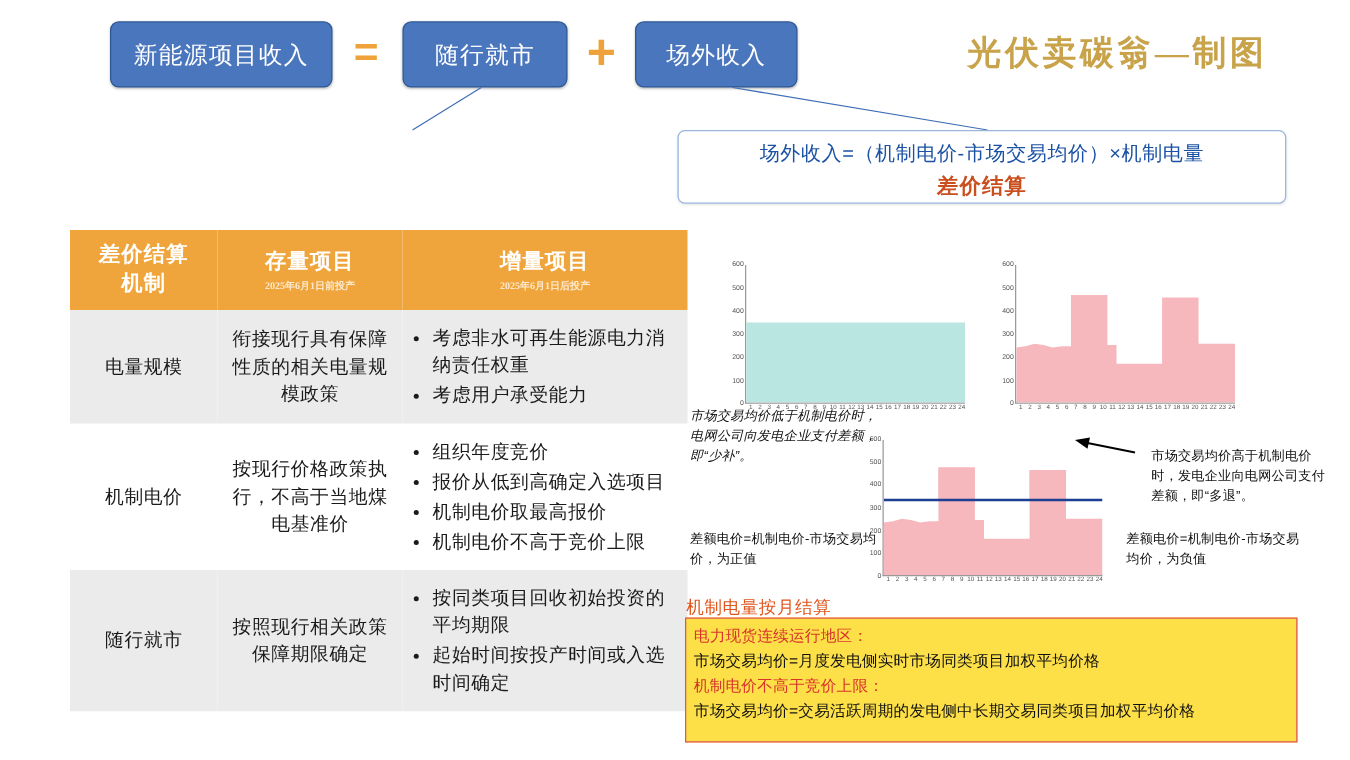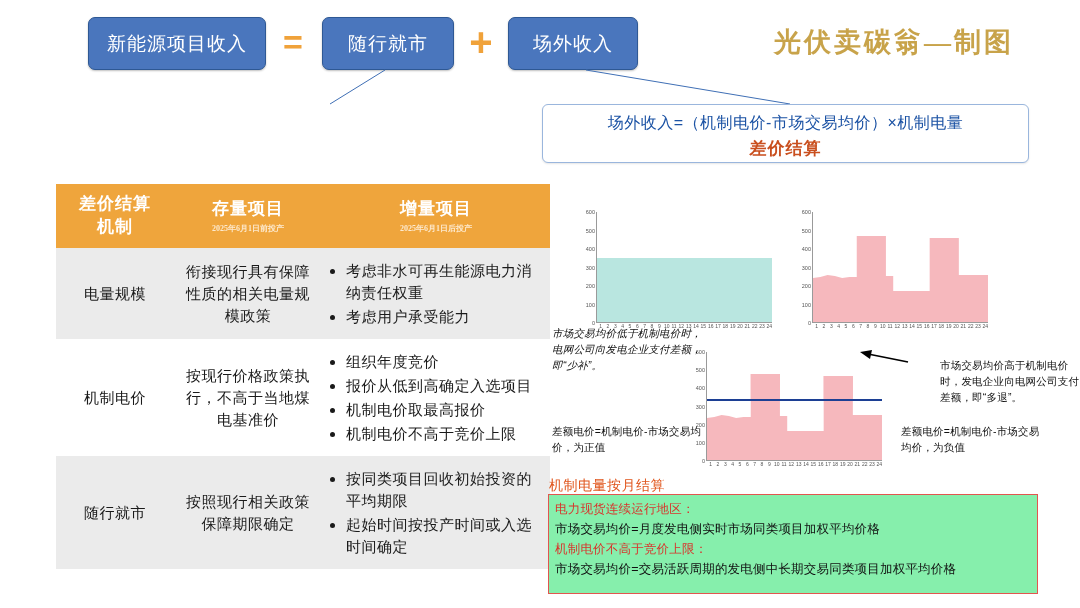--- a/index.html
+++ b/index.html
@@ -180,21 +180,21 @@
     left: 549px; top: 477px;
     font-size: 14px;
     color: #e0551c;
     letter-spacing: 0.5px;
   }
   #settle-box {
     position: absolute;
     left: 548px; top: 494px;
     width: 490px; height: 100px;
     border: 1px solid #e2554f;
-    background: #86efac;
+    background: #fde047;
     box-sizing: border-box;
     padding: 4px 6px;
   }
   .settle-head {
     font-size: 12.5px;
     color: #d8342c;
     line-height: 1.6;
     letter-spacing: 0.2px;
   }
   .settle-body {
@@ -309,21 +309,21 @@
       <line x1="0" y1="48" x2="240" y2="48" stroke="#1c3f94" stroke-width="2"></line>
     </svg>
   <div class="ytick" style="top: 0px;">600</div><div class="ytick" style="top: 18.1667px;">500</div><div class="ytick" style="top: 36.3333px;">400</div><div class="ytick" style="top: 54.5px;">300</div><div class="ytick" style="top: 72.6667px;">200</div><div class="ytick" style="top: 90.8333px;">100</div><div class="ytick" style="top: 109px;">0</div><div class="xtick" style="left: 3.66667px;">1</div><div class="xtick" style="left: 11px;">2</div><div class="xtick" style="left: 18.3333px;">3</div><div class="xtick" style="left: 25.6667px;">4</div><div class="xtick" style="left: 33px;">5</div><div class="xtick" style="left: 40.3333px;">6</div><div class="xtick" style="left: 47.6667px;">7</div><div class="xtick" style="left: 55px;">8</div><div class="xtick" style="left: 62.3333px;">9</div><div class="xtick" style="left: 69.6667px;">10</div><div class="xtick" style="left: 77px;">11</div><div class="xtick" style="left: 84.3333px;">12</div><div class="xtick" style="left: 91.6667px;">13</div><div class="xtick" style="left: 99px;">14</div><div class="xtick" style="left: 106.333px;">15</div><div class="xtick" style="left: 113.667px;">16</div><div class="xtick" style="left: 121px;">17</div><div class="xtick" style="left: 128.333px;">18</div><div class="xtick" style="left: 135.667px;">19</div><div class="xtick" style="left: 143px;">20</div><div class="xtick" style="left: 150.333px;">21</div><div class="xtick" style="left: 157.667px;">22</div><div class="xtick" style="left: 165px;">23</div><div class="xtick" style="left: 172.333px;">24</div></div>
 
   <div class="note" style="left:552px; top:326px; width:150px;font-style:italic;">
     <span>市场交易均价低于机制电价时，电网公司向发电企业支付差额，即“少补”。</span>
   </div>
   <div class="note" style="left:552px; top:424px; width:150px;">
     <span>差额电价=机制电价-市场交易均价，为正值</span>
   </div>
-  <div class="note" style="left:940px; top:358px; width:140px;">
+  <div class="note" style="left:921px; top:358px; width:140px;">
     <span>市场交易均价高于机制电价时，发电企业向电网公司支付差额，即“多退”。</span>
   </div>
   <div class="note" style="left:901px; top:424px; width:140px;">
     <span>差额电价=机制电价-市场交易均价，为负值</span>
   </div>
 
   <svg class="arrow-svg" style="left:860px; top:348px; width:50px; height:24px;">
     <line x1="48" y1="14" x2="8" y2="6" stroke="#000" stroke-width="1.6"></line>
     <polygon points="0,4 12,2 10,11" fill="#000"></polygon>
   </svg>

